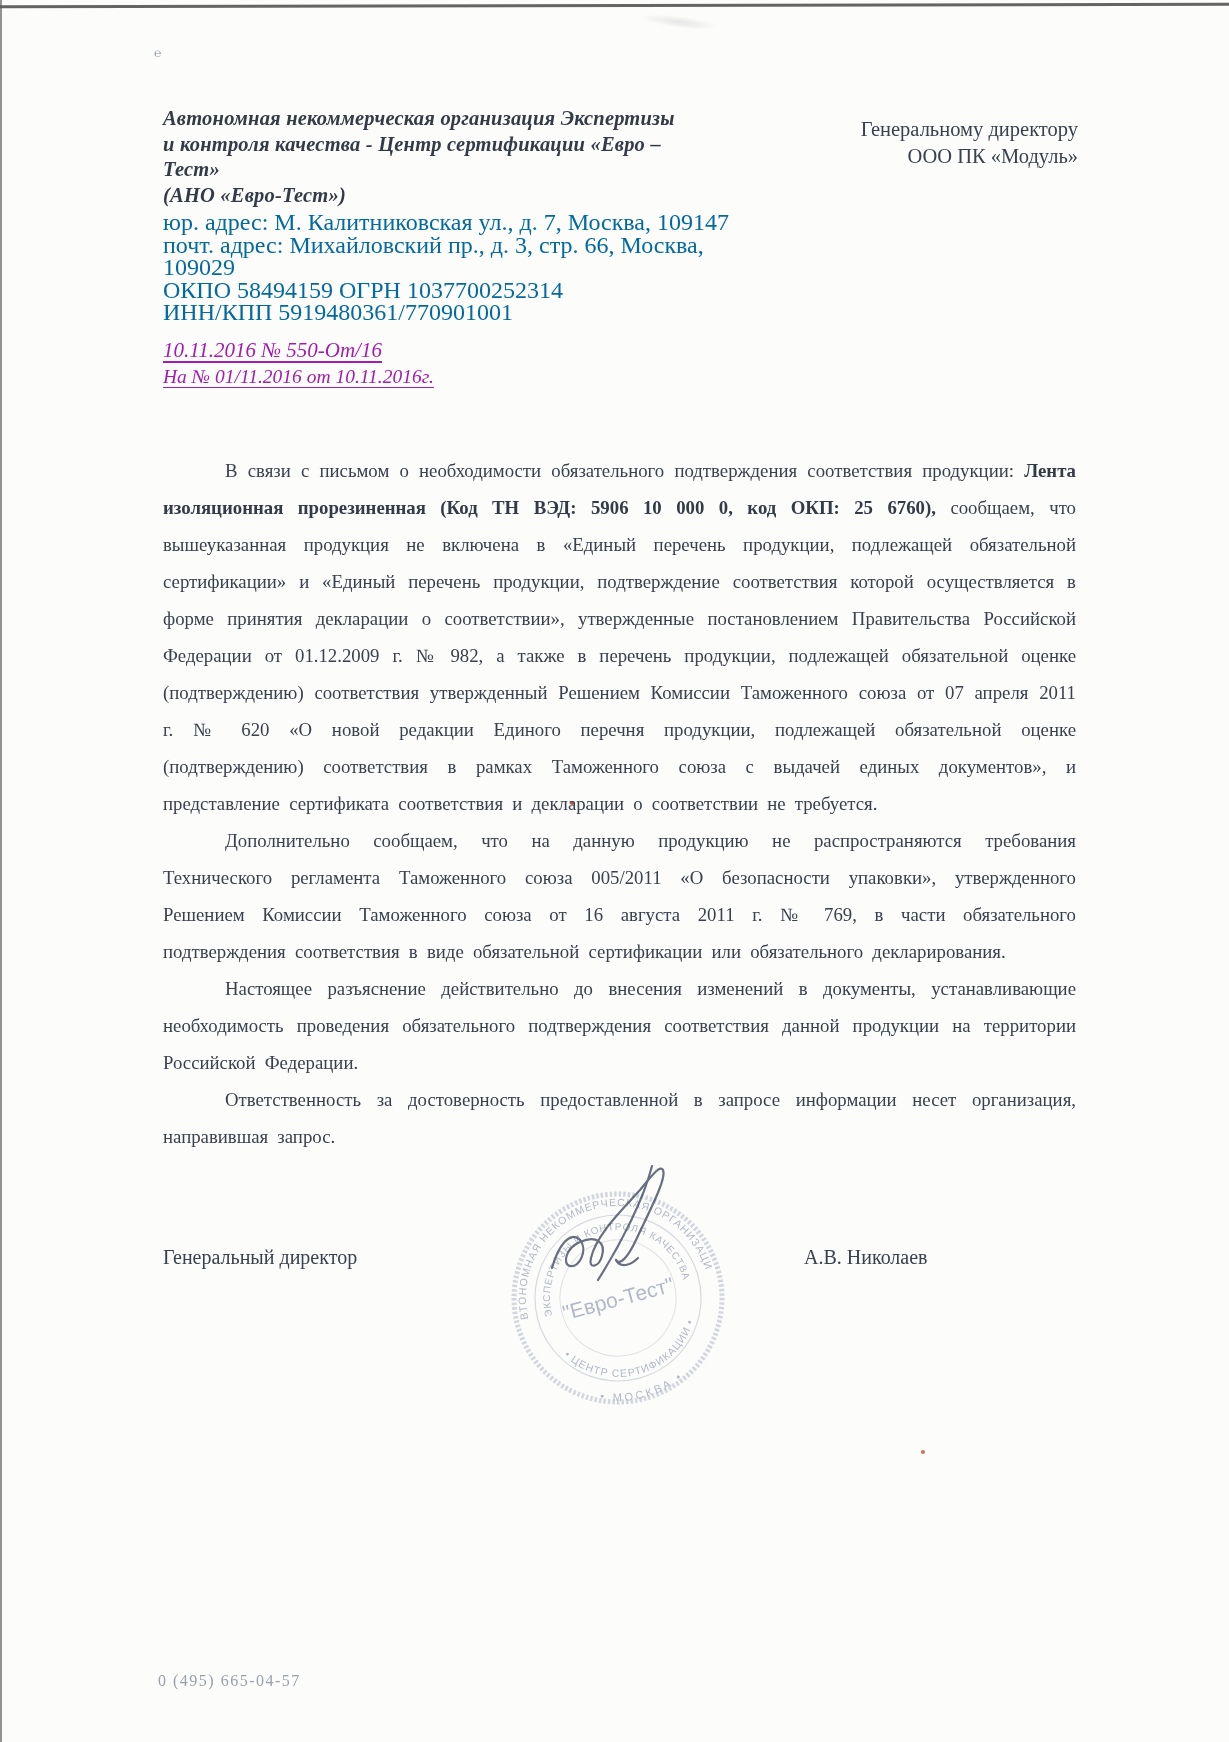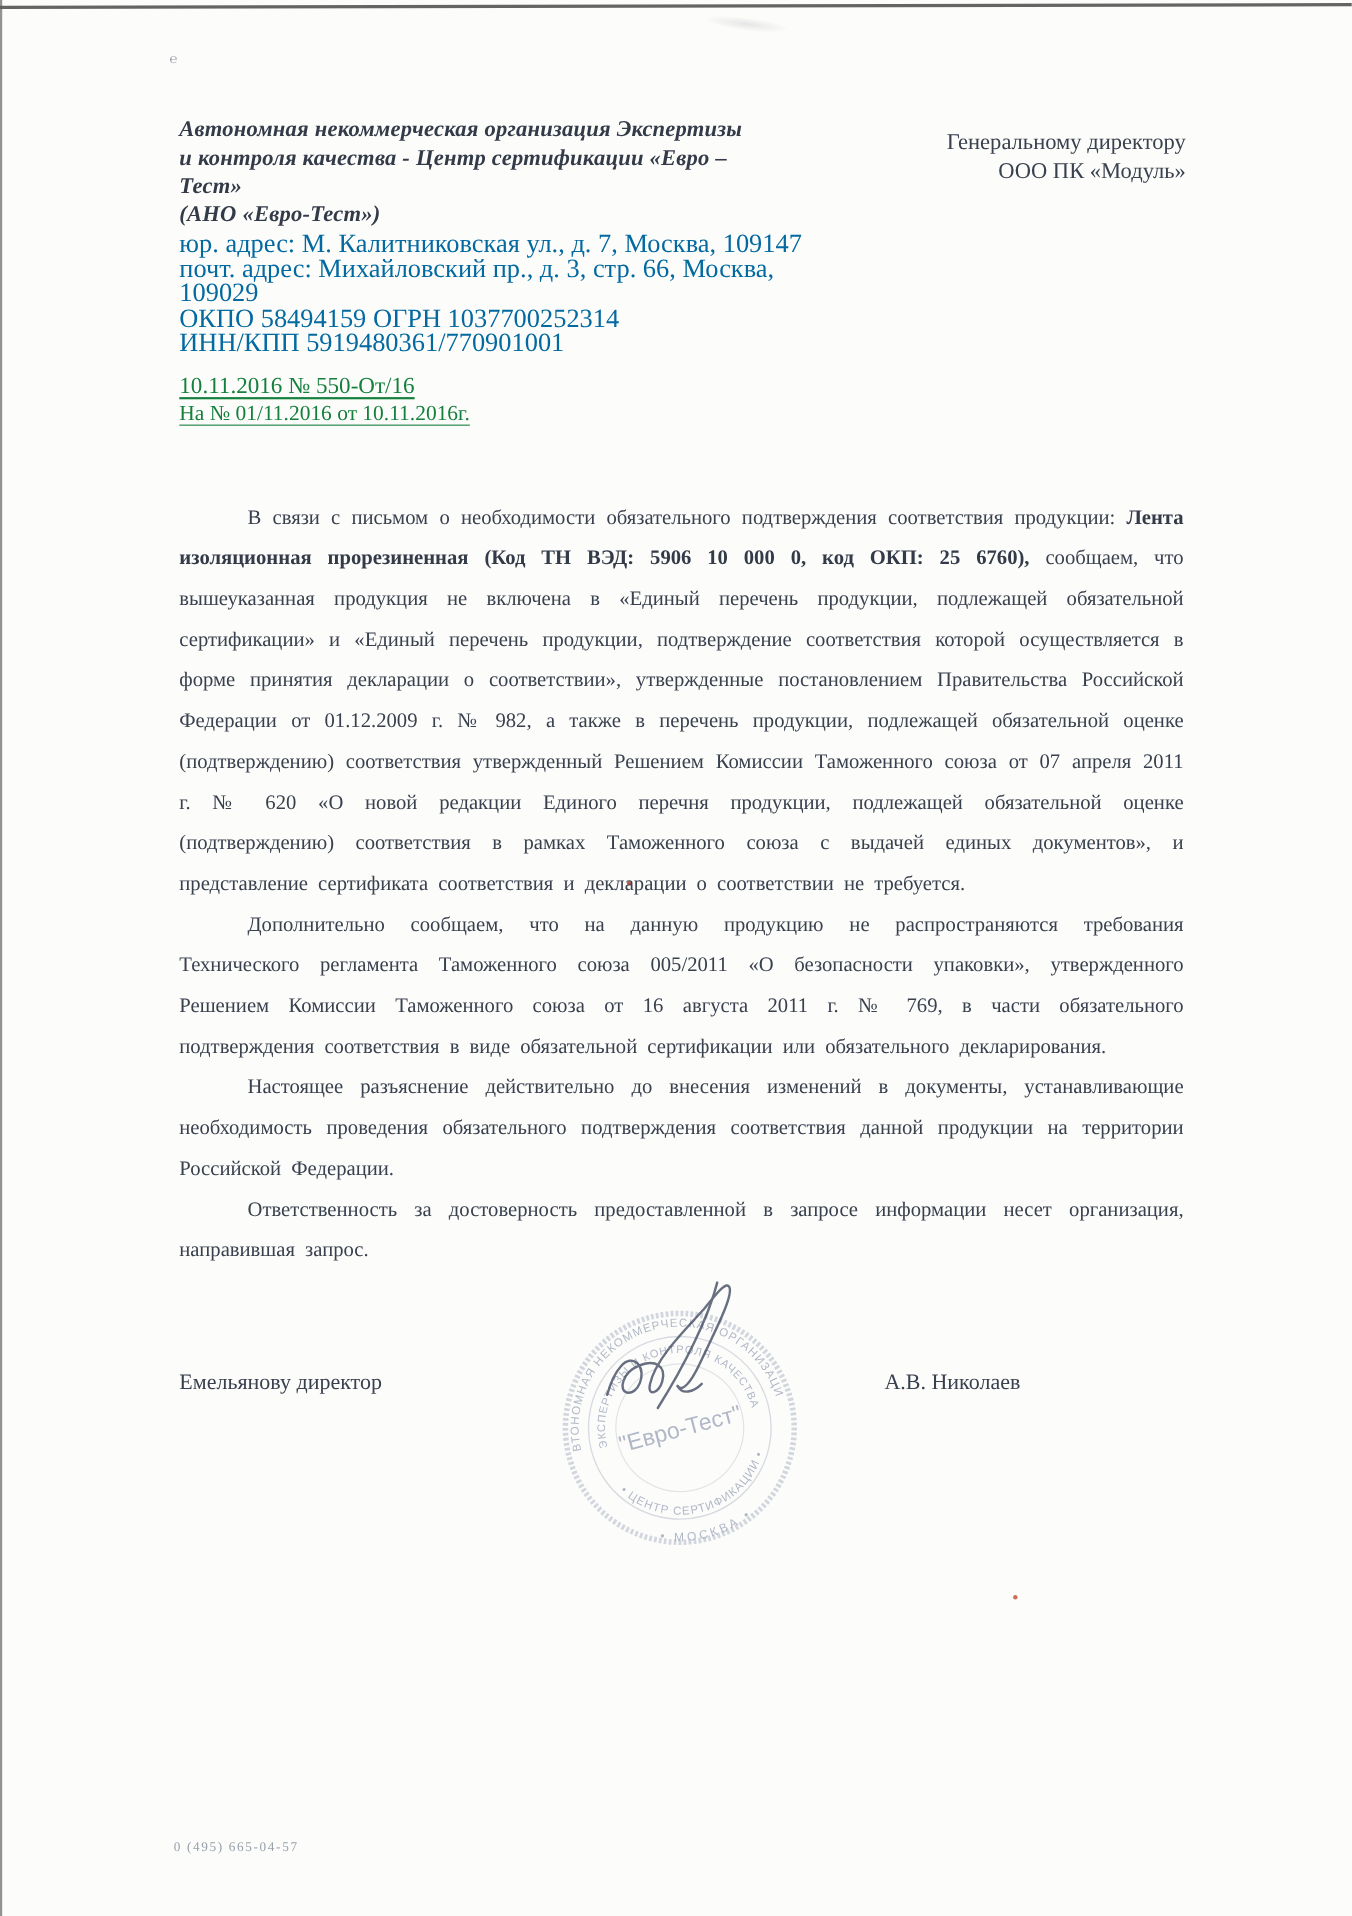--- a/index.html
+++ b/index.html
@@ -20,40 +20,40 @@
   
   .letterhead{position:absolute;left:163px;top:106px;width:585px;}
   .org-bold{font-weight:bold;font-style:italic;font-size:20.5px;line-height:25.5px;color:#333a48;letter-spacing:.2px;}
   .org-plain{font-size:24px;line-height:22.5px;color:#0369a1;}
   .org-plain.first{margin-top:3px;}
 
   
   .addressee{position:absolute;left:760px;top:116px;width:318px;text-align:right;font-size:20.5px;line-height:27px;color:#39404e;}
 
   
-  .ref{position:absolute;left:163px;top:338px;color:#15803d;}
+  .ref{position:absolute;left:163px;top:338px;color:#a21caf;font-style:italic;}
   .ref-out{font-size:21px;text-decoration:underline;text-underline-offset:4px;}
   .ref-in{font-size:19.5px;margin-top:3px;text-decoration:underline;text-underline-offset:4px;}
 
   
   .bodytext{position:absolute;left:163px;top:452px;width:913px;font-size:18.8px;line-height:37px;
     text-align:justify;word-spacing:4.5px;color:#39404e;}
   .bodytext p{margin:0;text-indent:62px;}
   .bodytext strong{color:#333a48;}
 
   
   .sig-title{position:absolute;left:163px;top:1246px;font-size:20px;color:#39404e;}
   .sig-name{position:absolute;left:792px;top:1246px;font-size:20px;color:#39404e;margin-left:12px;}
 
   
   .stamp{position:absolute;left:458px;top:1138px;width:320px;height:320px;opacity:.8;}
   .autograph{position:absolute;left:500px;top:1150px;width:240px;height:150px;}
 
   
-  .footer{position:absolute;left:158px;top:1672px;font-size:12px;letter-spacing:1.5px;color:#98a0ab;}
+  .footer{position:absolute;left:158px;top:1672px;font-size:16px;letter-spacing:1.5px;color:#98a0ab;}
 </style>
 </head>
 <body>
 
 <div class="page">
 
   <div class="scan-top"></div>
   <div class="scan-left"></div>
   <div class="smudge"></div>
   <span class="corner-mark">℮</span>
@@ -81,21 +81,21 @@
     <div class="ref-in">На № 01/11.2016 от 10.11.2016г.</div>
   </div>
 
   <div class="bodytext">
     <p><span>В связи с письмом о необходимости обязательного подтверждения соответствия продукции: </span><strong>Лента изоляционная прорезиненная (Код ТН ВЭД: 5906 10 000 0, код ОКП: 25 6760),</strong><span> сообщаем, что вышеуказанная продукция не включена в «Единый перечень продукции, подлежащей обязательной сертификации» и «Единый перечень продукции, подтверждение соответствия которой осуществляется в форме принятия декларации о соответствии», утвержденные постановлением Правительства Российской Федерации от 01.12.2009 г. № 982, а также в перечень продукции, подлежащей обязательной оценке (подтверждению) соответствия утвержденный Решением Комиссии Таможенного союза от 07 апреля 2011 г. № 620 «О новой редакции Единого перечня продукции, подлежащей обязательной оценке (подтверждению) соответствия в рамках Таможенного союза с выдачей единых документов», и представление сертификата соответствия и декларации о соответствии не требуется.</span></p>
     <p>Дополнительно сообщаем, что на данную продукцию не распространяются требования Технического регламента Таможенного союза 005/2011 «О безопасности упаковки», утвержденного Решением Комиссии Таможенного союза от 16 августа 2011 г. № 769, в части обязательного подтверждения соответствия в виде обязательной сертификации или обязательного декларирования.</p>
     <p>Настоящее разъяснение действительно до внесения изменений в документы, устанавливающие необходимость проведения обязательного подтверждения соответствия данной продукции на территории Российской Федерации.</p>
     <p>Ответственность за достоверность предоставленной в запросе информации несет организация, направившая запрос.</p>
   </div>
 
-  <div class="sig-title">Емельянову директор</div>
+  <div class="sig-title">Генеральный директор</div>
   <div class="sig-name">А.В. Николаев</div>
 
   <svg class="stamp" viewBox="0 0 320 320">
     <defs>
       <path id="outerTop" d="M 68,160 A 92,92 0 0 1 252,160"></path>
       <path id="outerBottom" d="M 57,160 A 103,103 0 0 0 263,160"></path>
       <path id="innerTop" d="M 92,160 A 68,68 0 0 1 228,160"></path>
       <path id="innerBottom" d="M 81,160 A 79,79 0 0 0 239,160"></path>
     </defs>
     <g transform="rotate(-15 160 160)" fill="none" stroke="#949db3">

